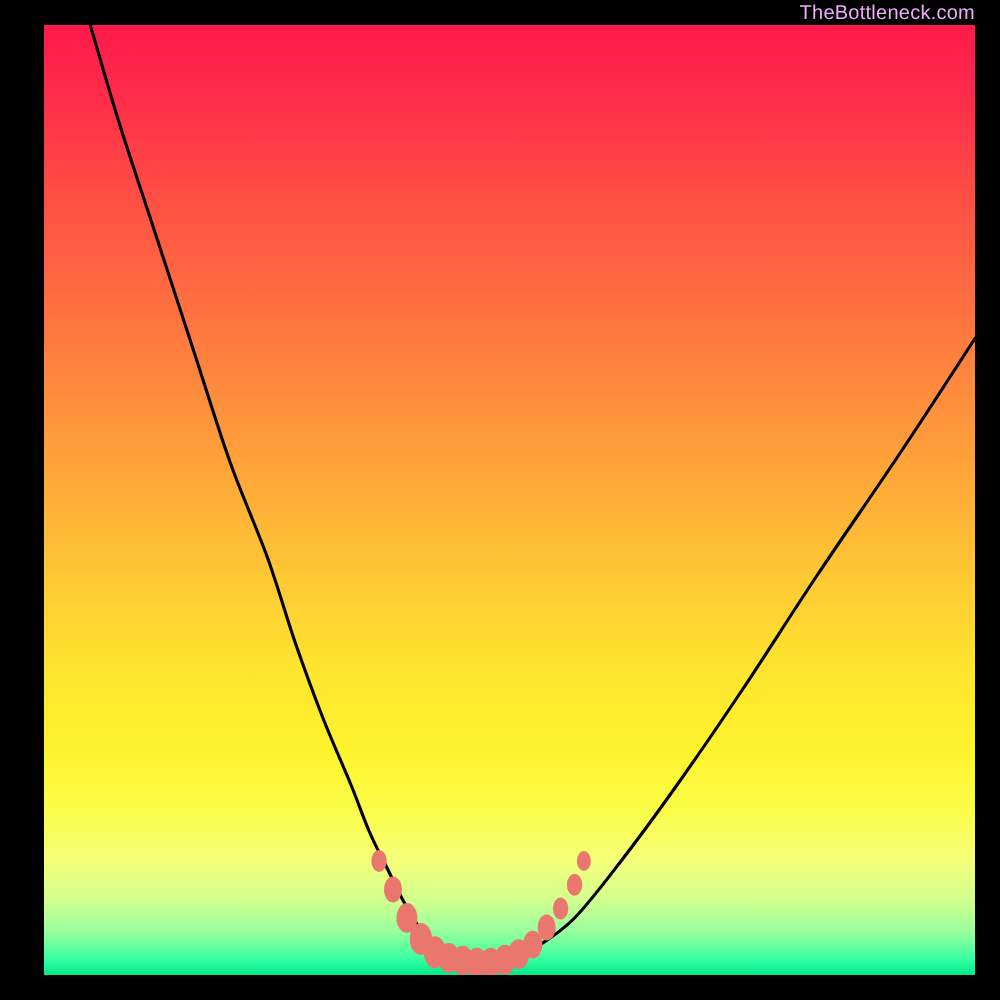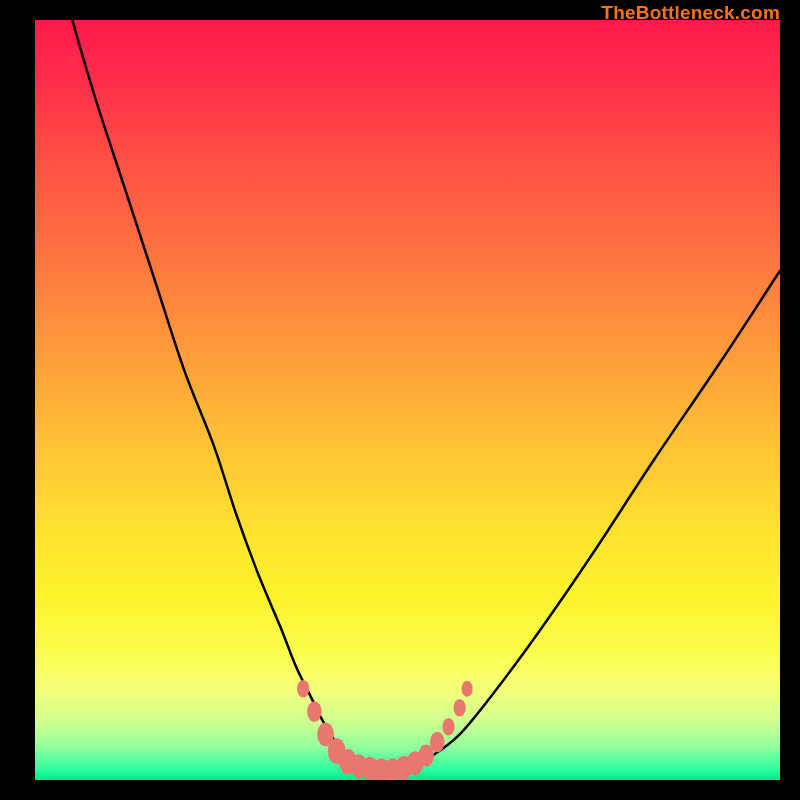--- a/index.html
+++ b/index.html
@@ -38,23 +38,23 @@
     position: absolute;
     left: 0;
     top: 0;
     width: 100%;
     height: 100%;
   }
   .watermark {
     position: absolute;
     top: 2px;
     right: 20px;
-    color: #f97316;
-    font-size: 19px;
-    font-weight: 700;
+    color: #f0abfc;
+    font-size: 16px;
+    font-weight: 400;
     letter-spacing: 0.2px;
   }
 </style>
 </head>
 <body>
 
 <div class="frame">
   <div class="plot-area">
     <svg class="gradient-bg" viewBox="0 0 745 760" preserveAspectRatio="none">
       <defs>

